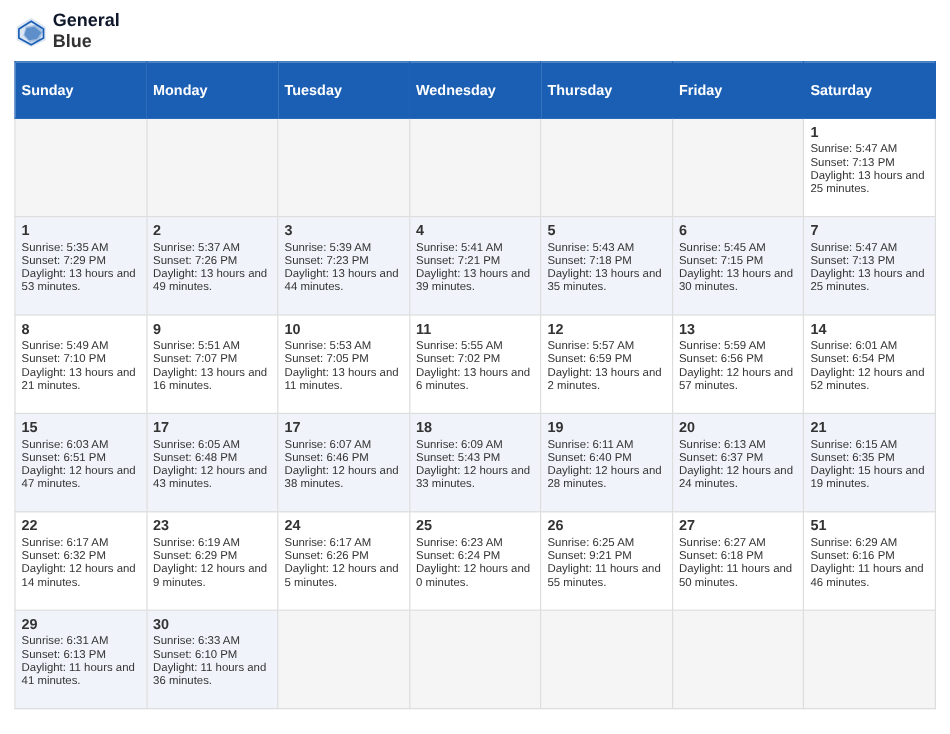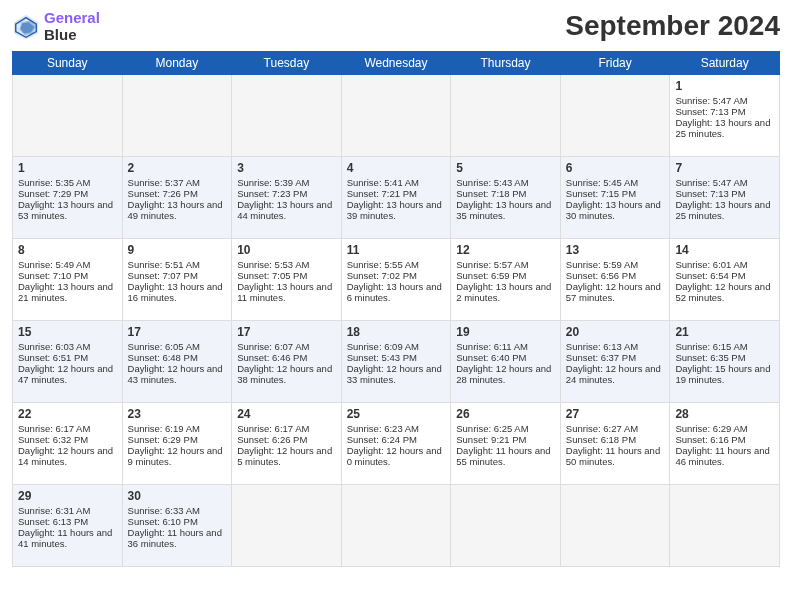--- a/index.html
+++ b/index.html
@@ -27,21 +27,21 @@
       align-items: center;
       gap: 4px;
     }
     .logo-text {
       font-size: 15px;
       font-weight: bold;
       color: #333;
       line-height: 1.1;
     }
     .logo-text span {
-      color: #8b5cf6;
+      color: #0f172a;
     }
     .logo-icon {
       width: 28px;
       height: 28px;
     }
     .title-block {
       text-align: right;
     }
     .month-title {
       font-size: 28px;
@@ -53,24 +53,24 @@
       color: #555;
     }
     .calendar-table {
       width: 100%;
       border-collapse: collapse;
       table-layout: fixed;
     }
     .calendar-table th {
       background: #1a5fb4;
       color: #fff;
-      text-align: center;
-      padding: 4px 5px;
+      text-align: left;
+      padding: 16px 5px;
       font-size: 12px;
-      font-weight: normal;
+      font-weight: bold;
       border: 1px solid #1a5fb4;
     }
     .calendar-table td {
       vertical-align: top;
       padding: 4px 5px;
       font-size: 9.5px;
       color: #333;
       border: 1px solid #ddd;
       height: 82px;
       background: #fff;
@@ -99,21 +99,20 @@
         <polygon points="15,5 26,12 26,20 15,26 4,20 4,12" fill="none" stroke="#1a5fb4" stroke-width="1.5"></polygon>
         <polygon points="20,8 26,14 22,22 14,24 8,18 10,10" fill="#1a5fb4" opacity="0.3"></polygon>
         <polygon points="18,10 24,15 20,21 13,22 9,17 11,11" fill="#1a5fb4" opacity="0.5"></polygon>
       </svg>
       <div class="logo-text">
         <div><span>General</span></div>
         <div>Blue</div>
       </div>
     </div>
     <div class="title-block">
-      <div class="month-title">September 2024</div>
     </div>
   </div>
 
   <table class="calendar-table">
     <thead>
       <tr>
       <th>Sunday</th>
           <th>Monday</th>
           <th>Tuesday</th>
           <th>Wednesday</th>
@@ -300,21 +299,21 @@
             <div>Sunset: 9:21 PM</div>
             <div>Daylight: 11 hours and 55 minutes.</div>
           </td>
           <td>
             <span class="day-num">27</span>
             <div>Sunrise: 6:27 AM</div>
             <div>Sunset: 6:18 PM</div>
             <div>Daylight: 11 hours and 50 minutes.</div>
           </td>
           <td>
-            <span class="day-num">28</span>
+            <span class="day-num">51</span>
             <div>Sunrise: 6:29 AM</div>
             <div>Sunset: 6:16 PM</div>
             <div>Daylight: 11 hours and 46 minutes.</div>
           </td>
         </tr>
         <tr>
           <td>
             <span class="day-num">29</span>
             <div>Sunrise: 6:31 AM</div>
             <div>Sunset: 6:13 PM</div>

